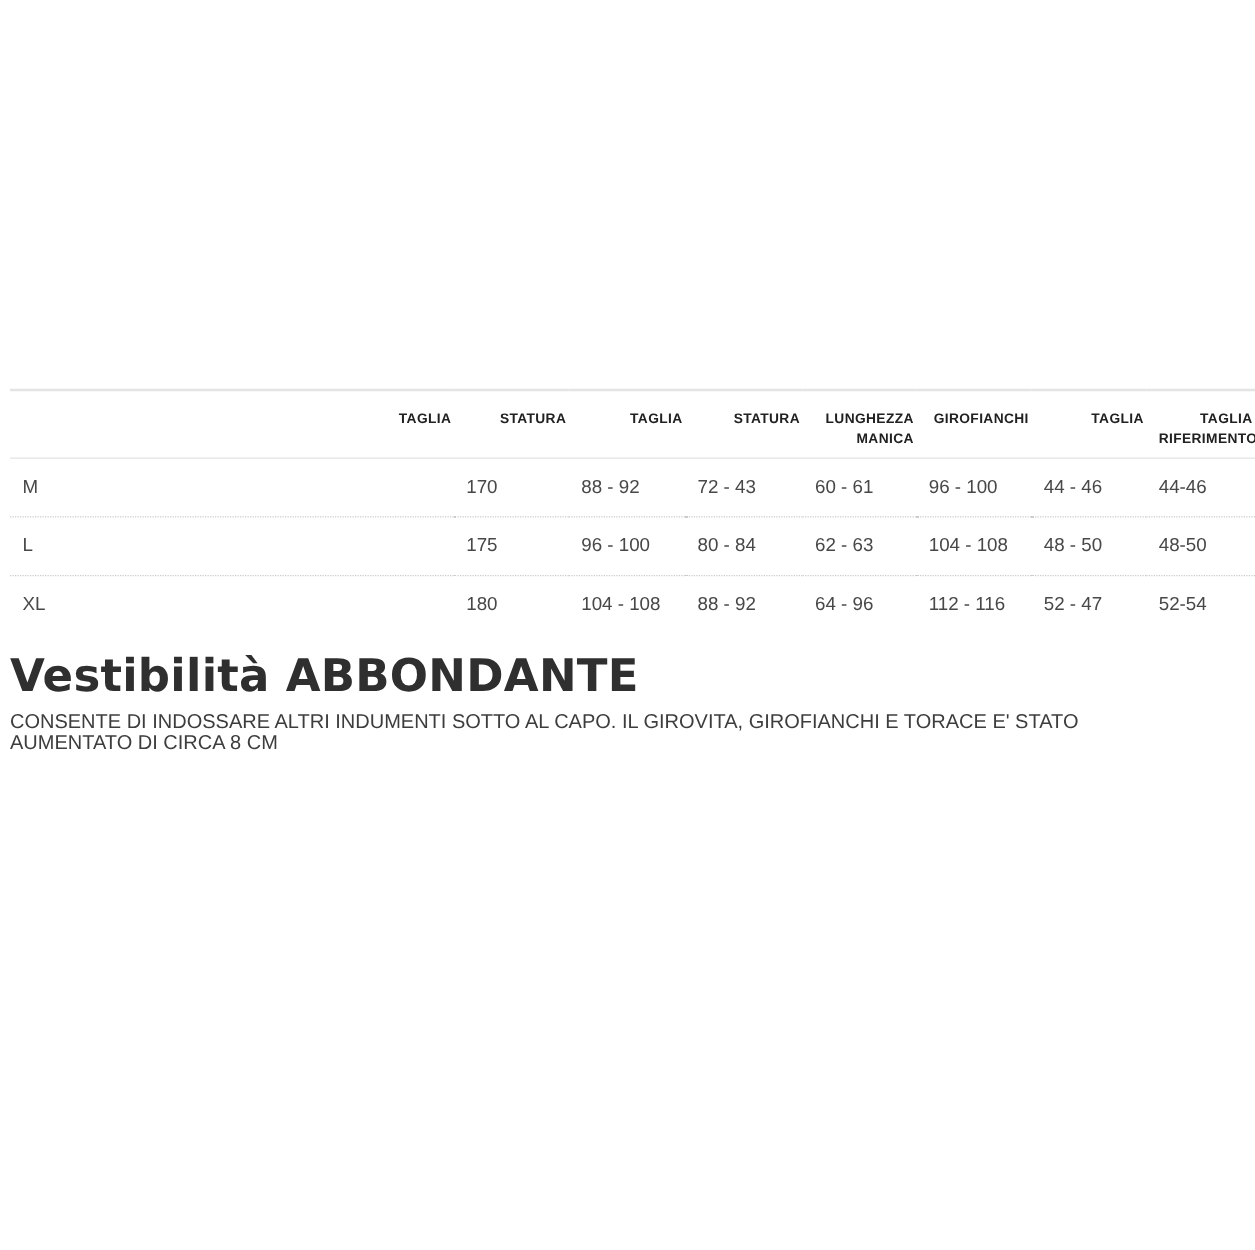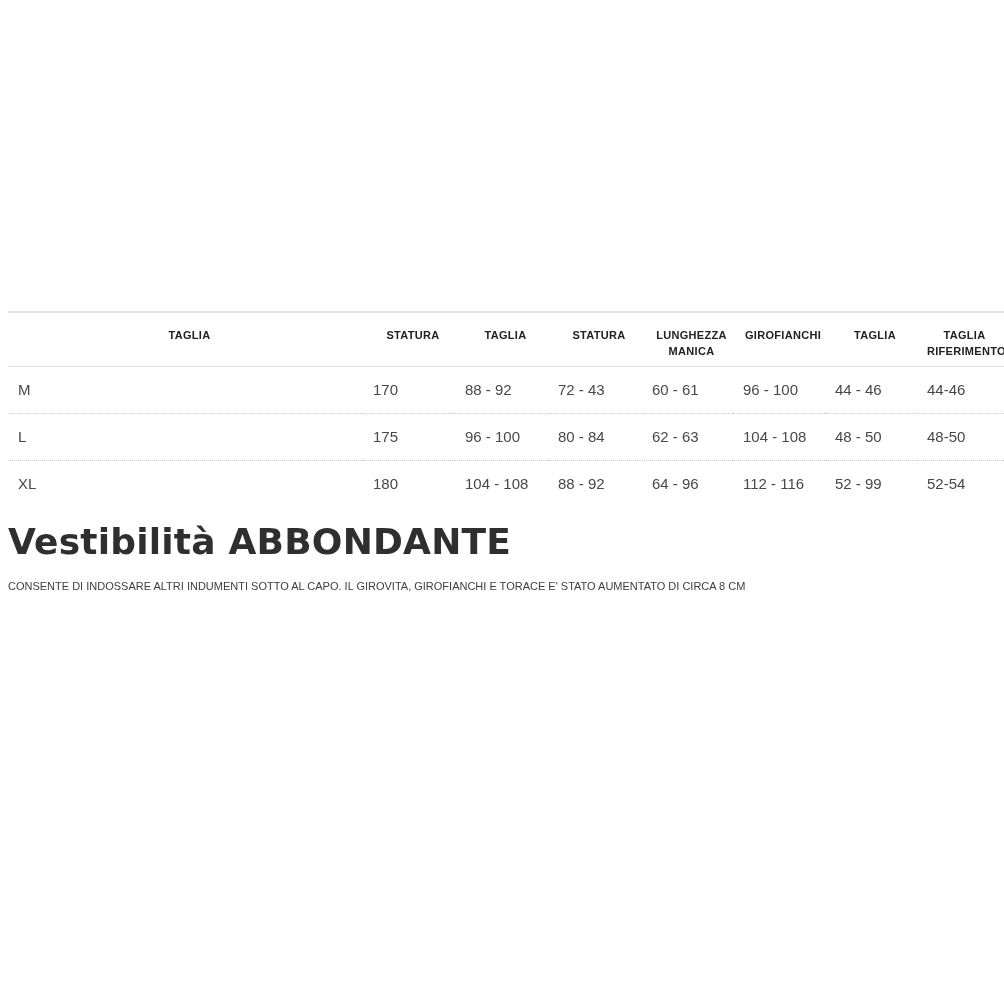--- a/index.html
+++ b/index.html
@@ -25,21 +25,21 @@
   table.size-table{
     width:996px;
     border-collapse:collapse;
     table-layout:fixed;
   }
   thead tr{
     border-top:2px solid var(--border-solid);
     border-bottom:1px solid var(--border-solid);
   }
   th{
-    text-align:center;
+    text-align:right;
     vertical-align:top;
     font-size:11px;
     font-weight:700;
     letter-spacing:0.3px;
     line-height:16px;
     color:var(--header-text);
     padding:14px 2px 7px 10px;
   }
   td{
     font-size:15px;
@@ -57,22 +57,22 @@
     font-family:"DejaVu Sans","Liberation Sans",sans-serif;
     font-size:36px;
     font-weight:700;
     letter-spacing:0.2px;
     line-height:33px;
     color:var(--title-text);
   }
   p.fit-description{
     margin:11px 16px 0 0;
     max-width:948px;
-    font-size:11px;
-    line-height:34px;
+    font-size:16px;
+    line-height:17px;
     color:var(--body-text);
   }
 </style>
 </head>
 <body>
 
 <div class="page">
 
   <table class="size-table">
     <colgroup>
@@ -118,21 +118,21 @@
           <td>48 - 50</td>
           <td>48-50</td>
         </tr>
         <tr>
           <td>XL</td>
           <td>180</td>
           <td>104 - 108</td>
           <td>88 - 92</td>
           <td>64 - 96</td>
           <td>112 - 116</td>
-          <td>52 - 99</td>
+          <td>52 - 47</td>
           <td>52-54</td>
         </tr>
       </tbody>
   </table>
 
   <h2 class="fit-title">Vestibilità ABBONDANTE</h2>
 
   <p class="fit-description">CONSENTE DI INDOSSARE ALTRI INDUMENTI SOTTO AL CAPO. IL GIROVITA, GIROFIANCHI E TORACE E' STATO AUMENTATO DI CIRCA 8 CM</p>
 
 </div>

